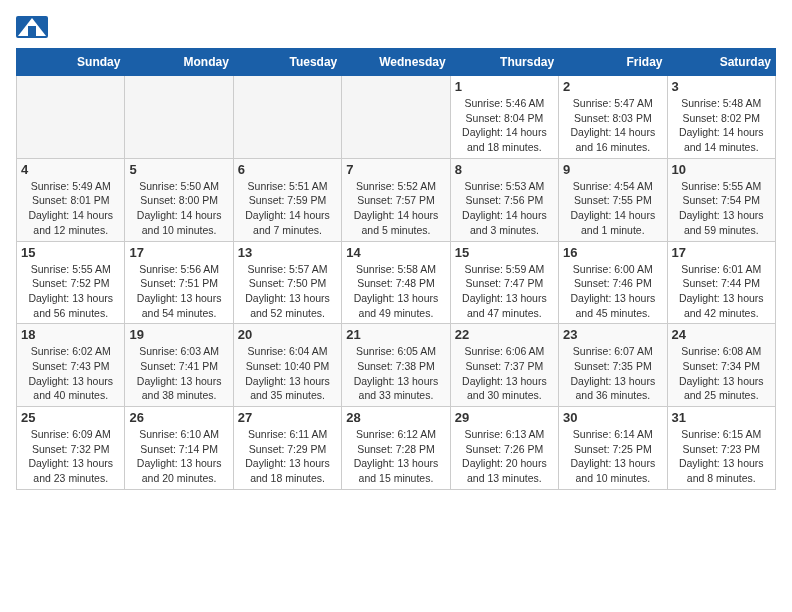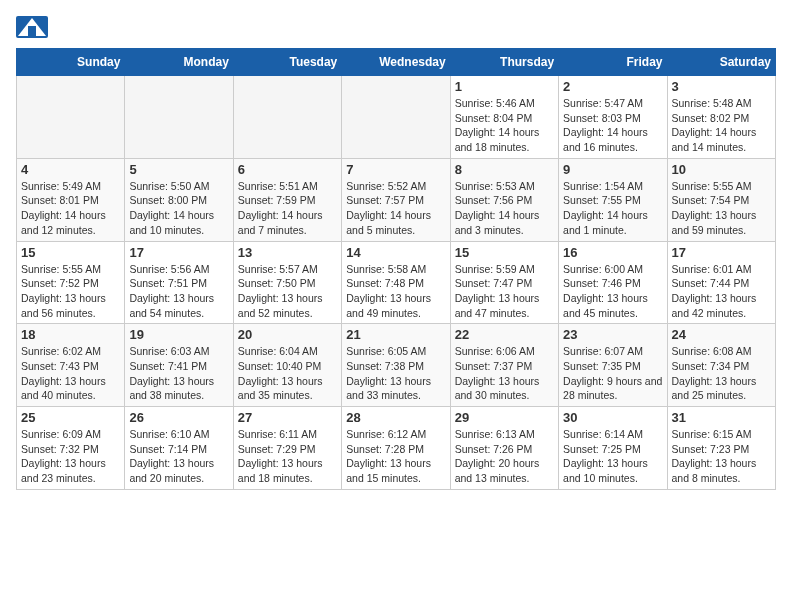--- a/index.html
+++ b/index.html
@@ -69,20 +69,21 @@
       font-weight: bold;
       font-size: 13px;
       color: #333;
       display: block;
       margin-bottom: 2px;
     }
     .day-info {
       color: #333;
       font-size: 10.5px;
       line-height: 1.4;
+      text-align: center;
     }
     .cal-row-alt td:not(.empty) {
       background: #f0f4f8;
     }
   </style>
 </head>
 <body>
 
 <div class="header-area">
   <div class="logo">
@@ -182,21 +183,21 @@
           <span class="day-number">8</span>
           <div class="day-info">
             <div>Sunrise: 5:53 AM</div>
             <div>Sunset: 7:56 PM</div>
             <div>Daylight: 14 hours and 3 minutes.</div>
           </div>
         </td>
         <td>
           <span class="day-number">9</span>
           <div class="day-info">
-            <div>Sunrise: 1:54 AM</div>
+            <div>Sunrise: 4:54 AM</div>
             <div>Sunset: 7:55 PM</div>
             <div>Daylight: 14 hours and 1 minute.</div>
           </div>
         </td>
         <td>
           <span class="day-number">10</span>
           <div class="day-info">
             <div>Sunrise: 5:55 AM</div>
             <div>Sunset: 7:54 PM</div>
             <div>Daylight: 13 hours and 59 minutes.</div>
@@ -300,21 +301,21 @@
             <div>Sunrise: 6:06 AM</div>
             <div>Sunset: 7:37 PM</div>
             <div>Daylight: 13 hours and 30 minutes.</div>
           </div>
         </td>
         <td>
           <span class="day-number">23</span>
           <div class="day-info">
             <div>Sunrise: 6:07 AM</div>
             <div>Sunset: 7:35 PM</div>
-            <div>Daylight: 9 hours and 28 minutes.</div>
+            <div>Daylight: 13 hours and 36 minutes.</div>
           </div>
         </td>
         <td>
           <span class="day-number">24</span>
           <div class="day-info">
             <div>Sunrise: 6:08 AM</div>
             <div>Sunset: 7:34 PM</div>
             <div>Daylight: 13 hours and 25 minutes.</div>
           </div>
         </td>

